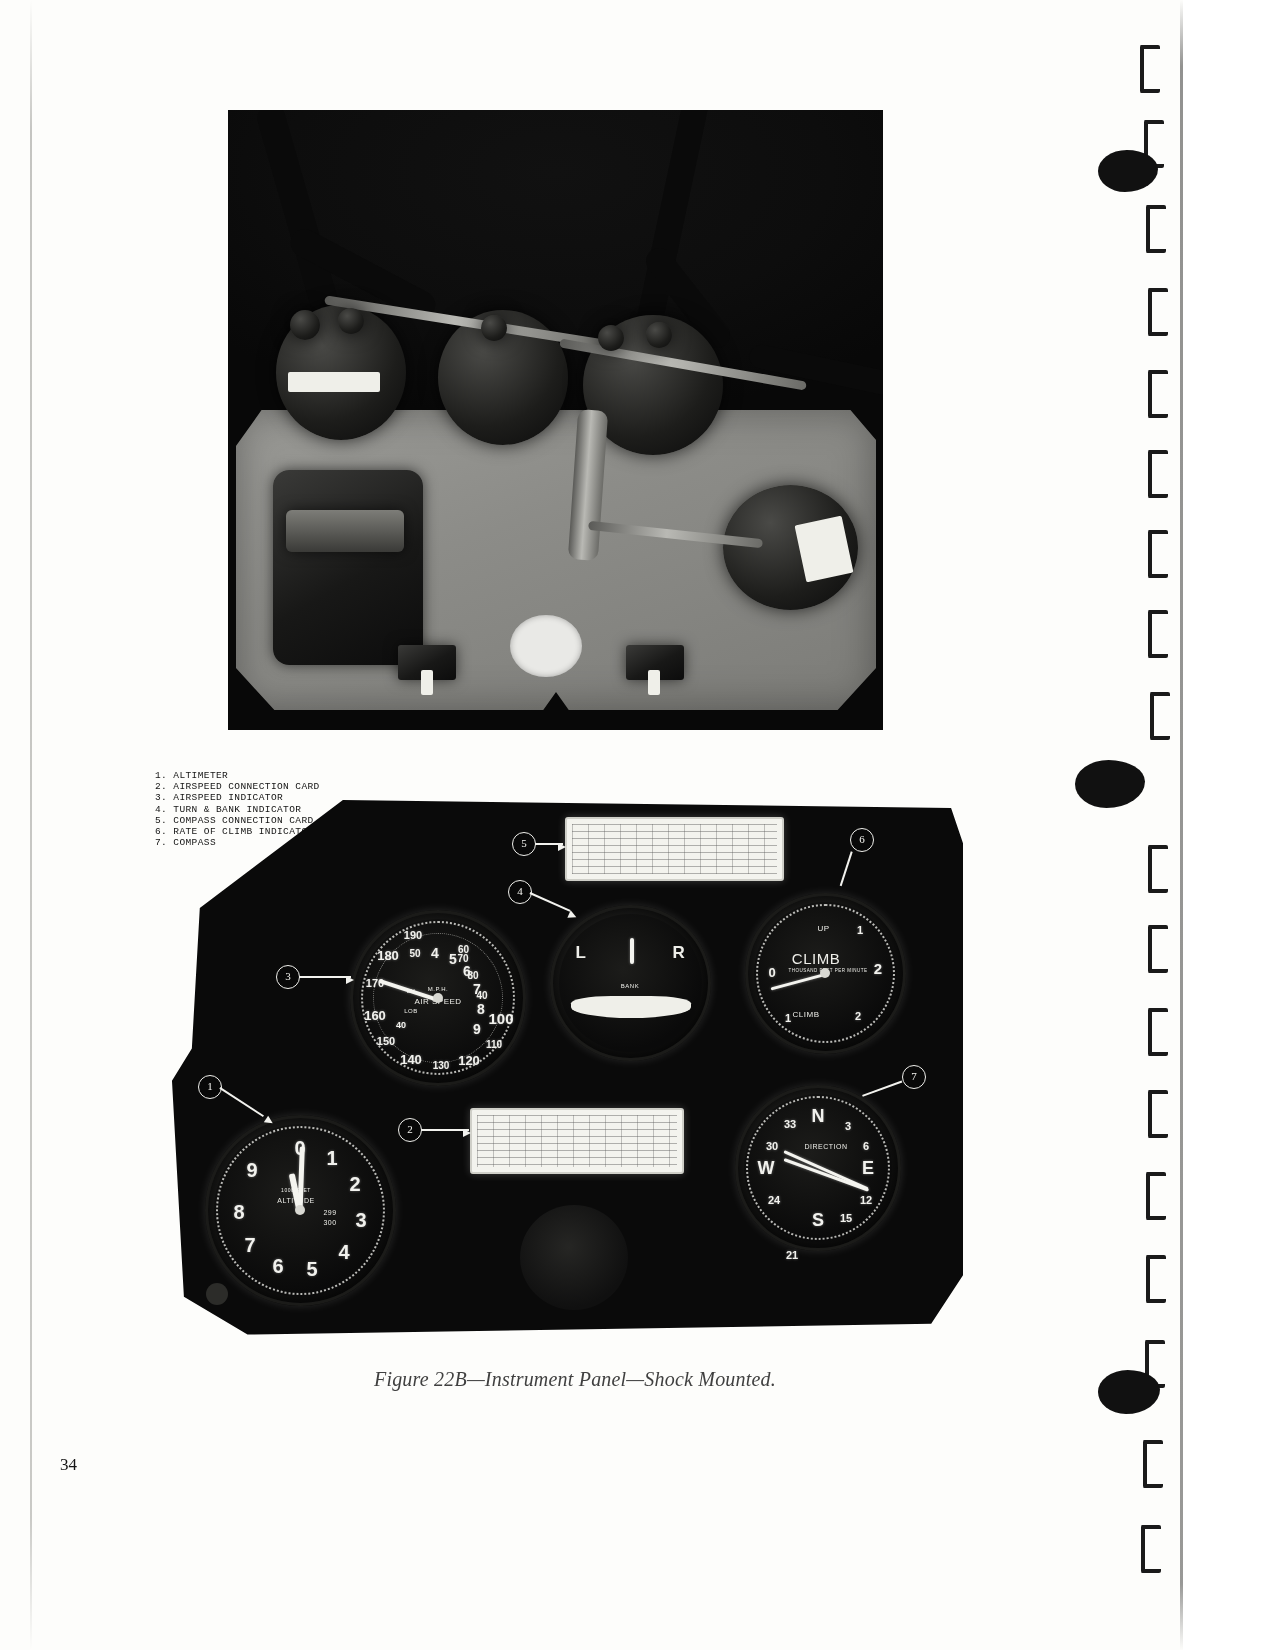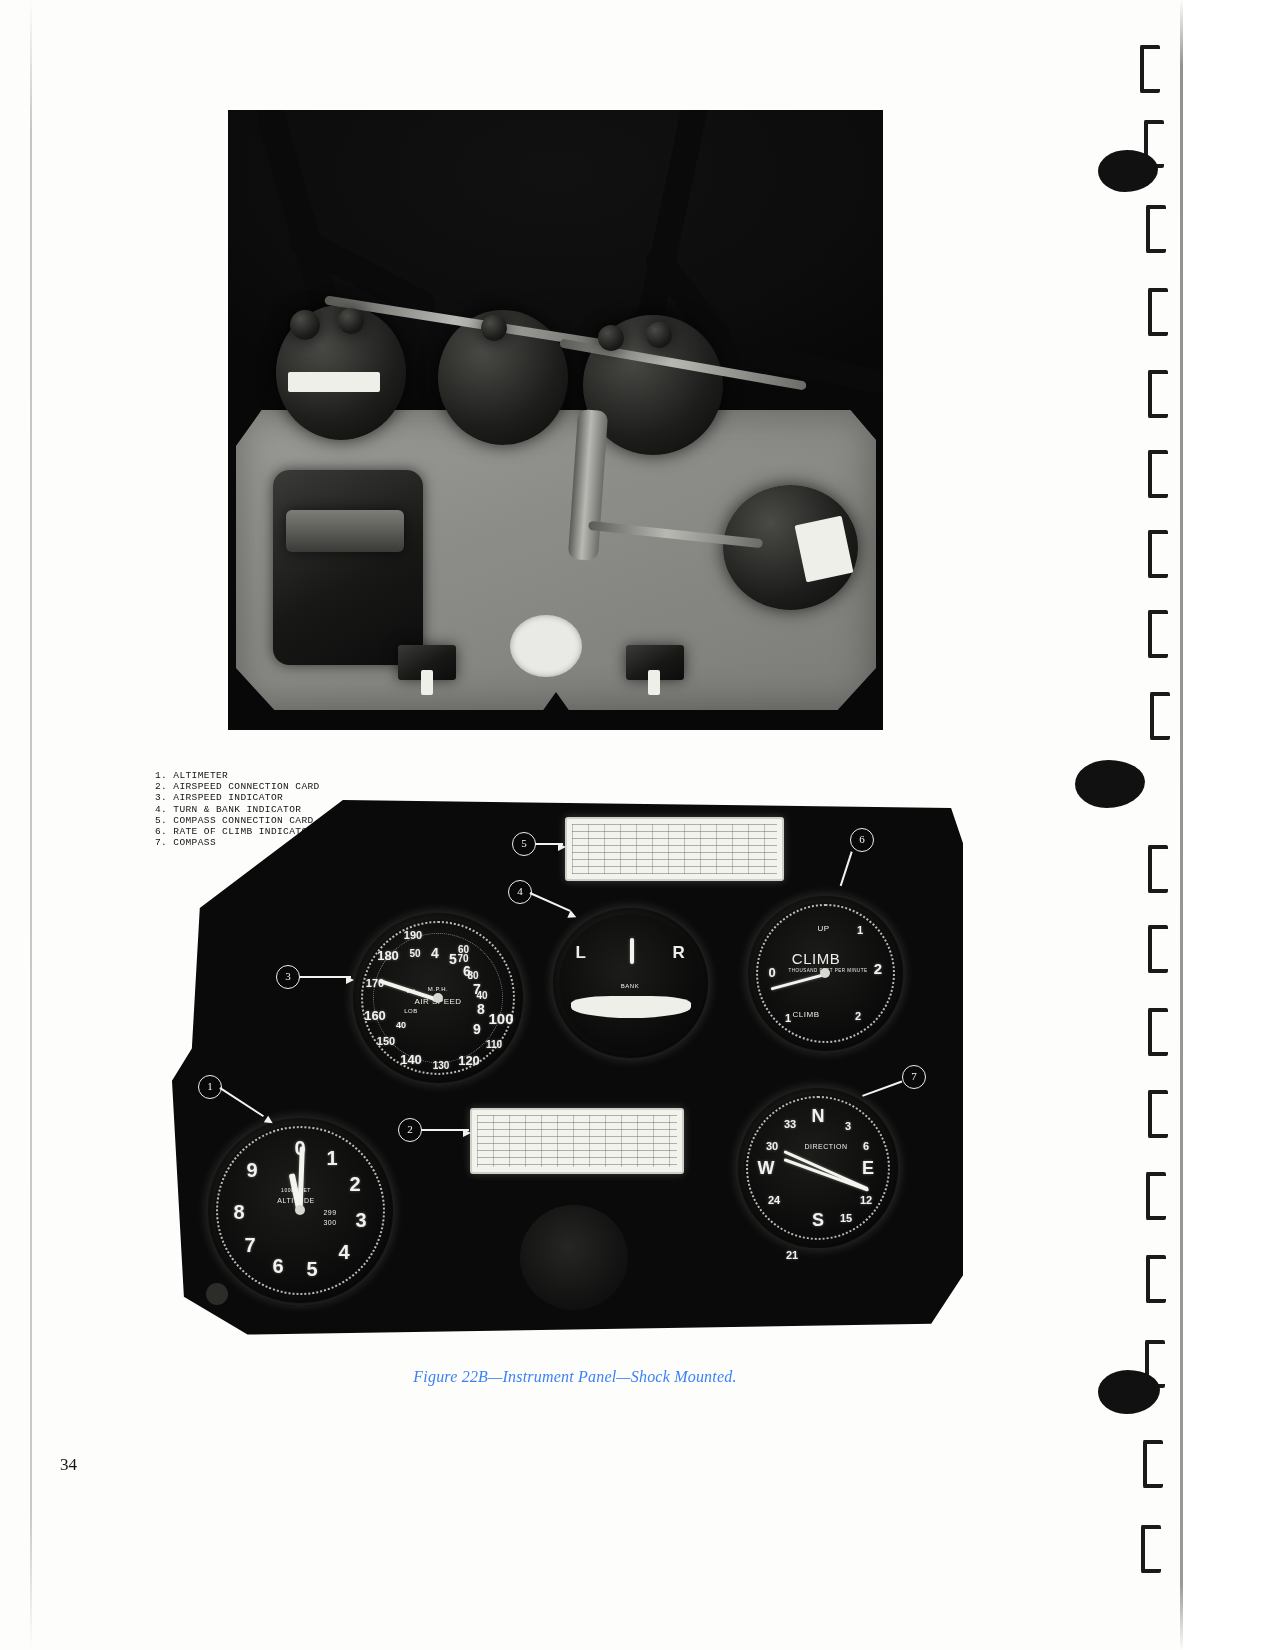--- a/index.html
+++ b/index.html
@@ -234,22 +234,22 @@
     transform-origin: 0 50%;
   }
 
   .figure-caption {
     position: absolute;
     left: 0; top: 1368px;
     width: 1150px;
     text-align: center;
     font-family: "Liberation Serif", serif;
     font-style: italic;
-    font-size: 16px;
-    color: #3b82f6;
+    font-size: 20px;
+    color: #404040;
     letter-spacing: .2px;
   }
   .page-number {
     position: absolute;
     left: 60px; top: 1455px;
     font-family: "Liberation Serif", serif;
     font-size: 17px;
     color: #151515;
   }
 </style>

